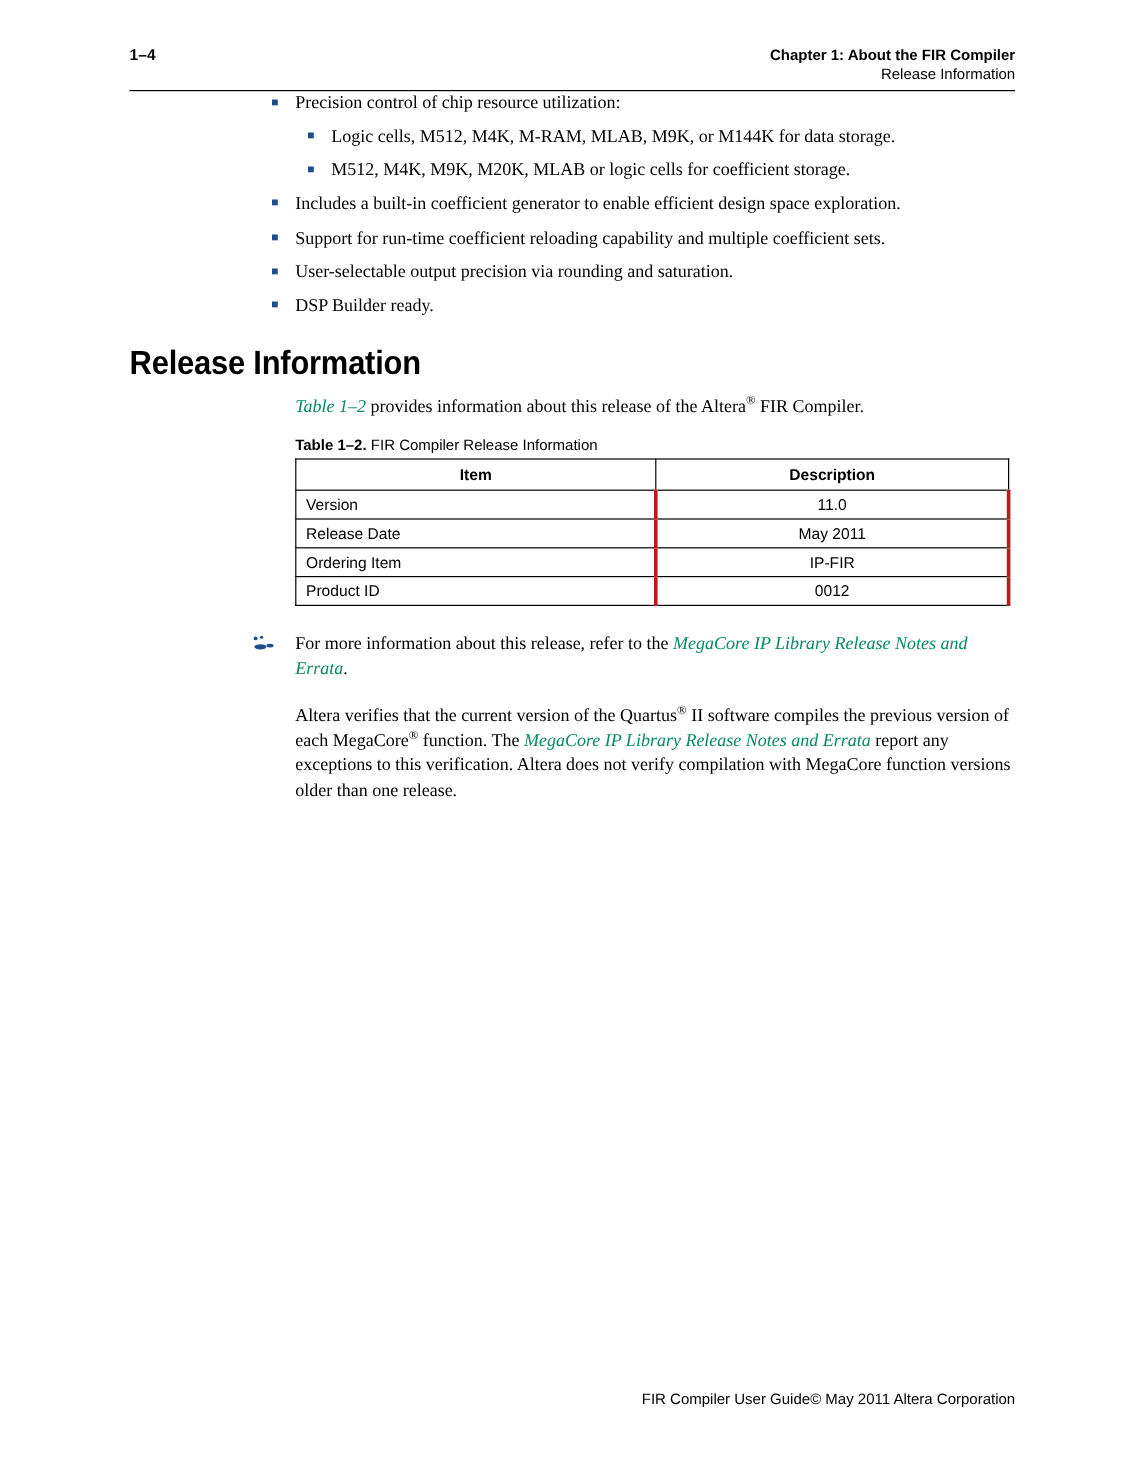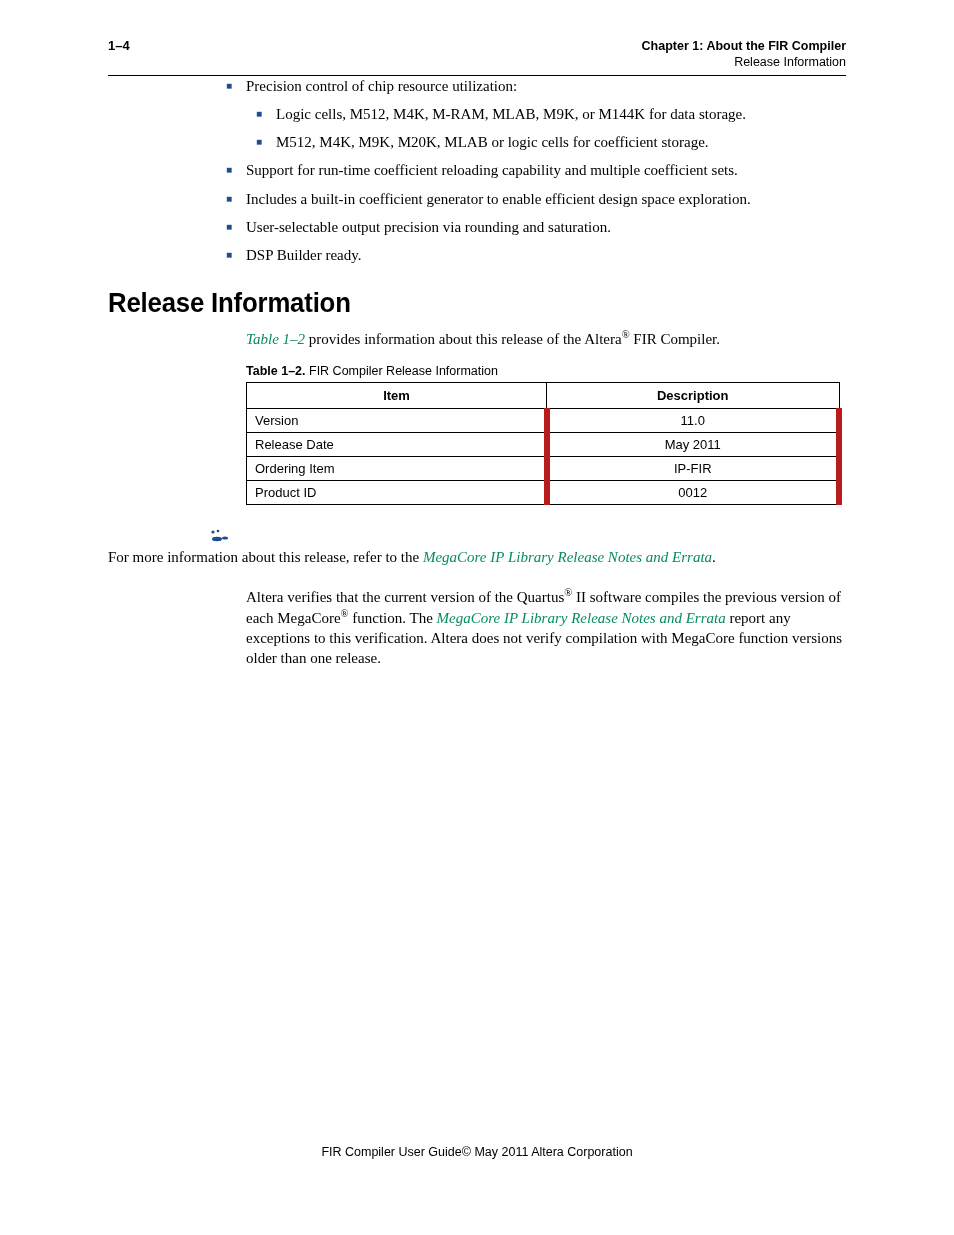--- a/index.html
+++ b/index.html
@@ -70,41 +70,41 @@
     border-bottom: 1.5px solid #000;
     border-left: 1px solid #000;
     border-right: 1px solid #000;
     padding: 5px 20px;
     font-weight: bold;
     text-align: center;
   }
   table.rel td {
     border-bottom: 1px solid #000;
     border-left: 1px solid #000;
-    border-right: 6px solid #b91c1c;
+    border-right: 3px solid #b91c1c;
     padding: 4px 8px;
   }
   table.rel tr:last-child td { border-bottom: 1.5px solid #000; }
   table.rel td.desc { text-align: center; }
-  .note-row { display: flex; align-items: flex-start; margin-top: 22px; flex-direction: column; }
+  .note-row { display: flex; align-items: flex-start; margin-top: 22px; }
   .note-icon {
     width: 138px; flex-shrink: 0; text-align: right; padding-right: 16px;
     padding-top: 2px;
   }
   .note-icon svg { display: inline-block; }
   .note-text { flex: 1; line-height: 1.35; }
   .link { color: #088b62; font-style: italic; cursor: pointer; }
   p.para { margin-top: 18px; line-height: 1.35; }
   .footer {
     position: absolute;
-    bottom: 76px;
+    bottom: 62px;
     left: 108px;
     right: 108px;
     display: flex;
-    justify-content: center;
+    justify-content: flex-end;
     font-family: Arial, Helvetica, sans-serif;
     font-size: 12.5px;
   }
   .reg { font-size: 0.7em; vertical-align: super; }
 </style>
 </head>
 <body>
 
 <div class="header">
   <div class="page-num">1–4</div>
@@ -116,22 +116,22 @@
 
 <div class="content-indent">
   <ul class="lvl1">
     <li>
       <span>Precision control of chip resource utilization:</span>
       <ul class="lvl2">
         <li><span>Logic cells, M512, M4K, M-RAM, MLAB, M9K, or M144K for data storage.</span></li>
         <li><span>M512, M4K, M9K, M20K, MLAB or logic cells for coefficient storage.</span></li>
       </ul>
     </li>
+    <li><span>Includes a built-in coefficient generator to enable efficient design space exploration.</span></li>
     <li><span>Support for run-time coefficient reloading capability and multiple coefficient sets.</span></li>
-    <li><span>Includes a built-in coefficient generator to enable efficient design space exploration.</span></li>
     <li><span>User-selectable output precision via rounding and saturation.</span></li>
     <li><span>DSP Builder ready.</span></li>
   </ul>
 </div>
 
 <h2 class="section">Release Information</h2>
 
 <div class="content-indent">
   <p class="intro">
     <span class="tbl-ref">Table 1–2</span><span> provides information about this release of the Altera</span><span class="reg">®</span><span> FIR Compiler.</span>

